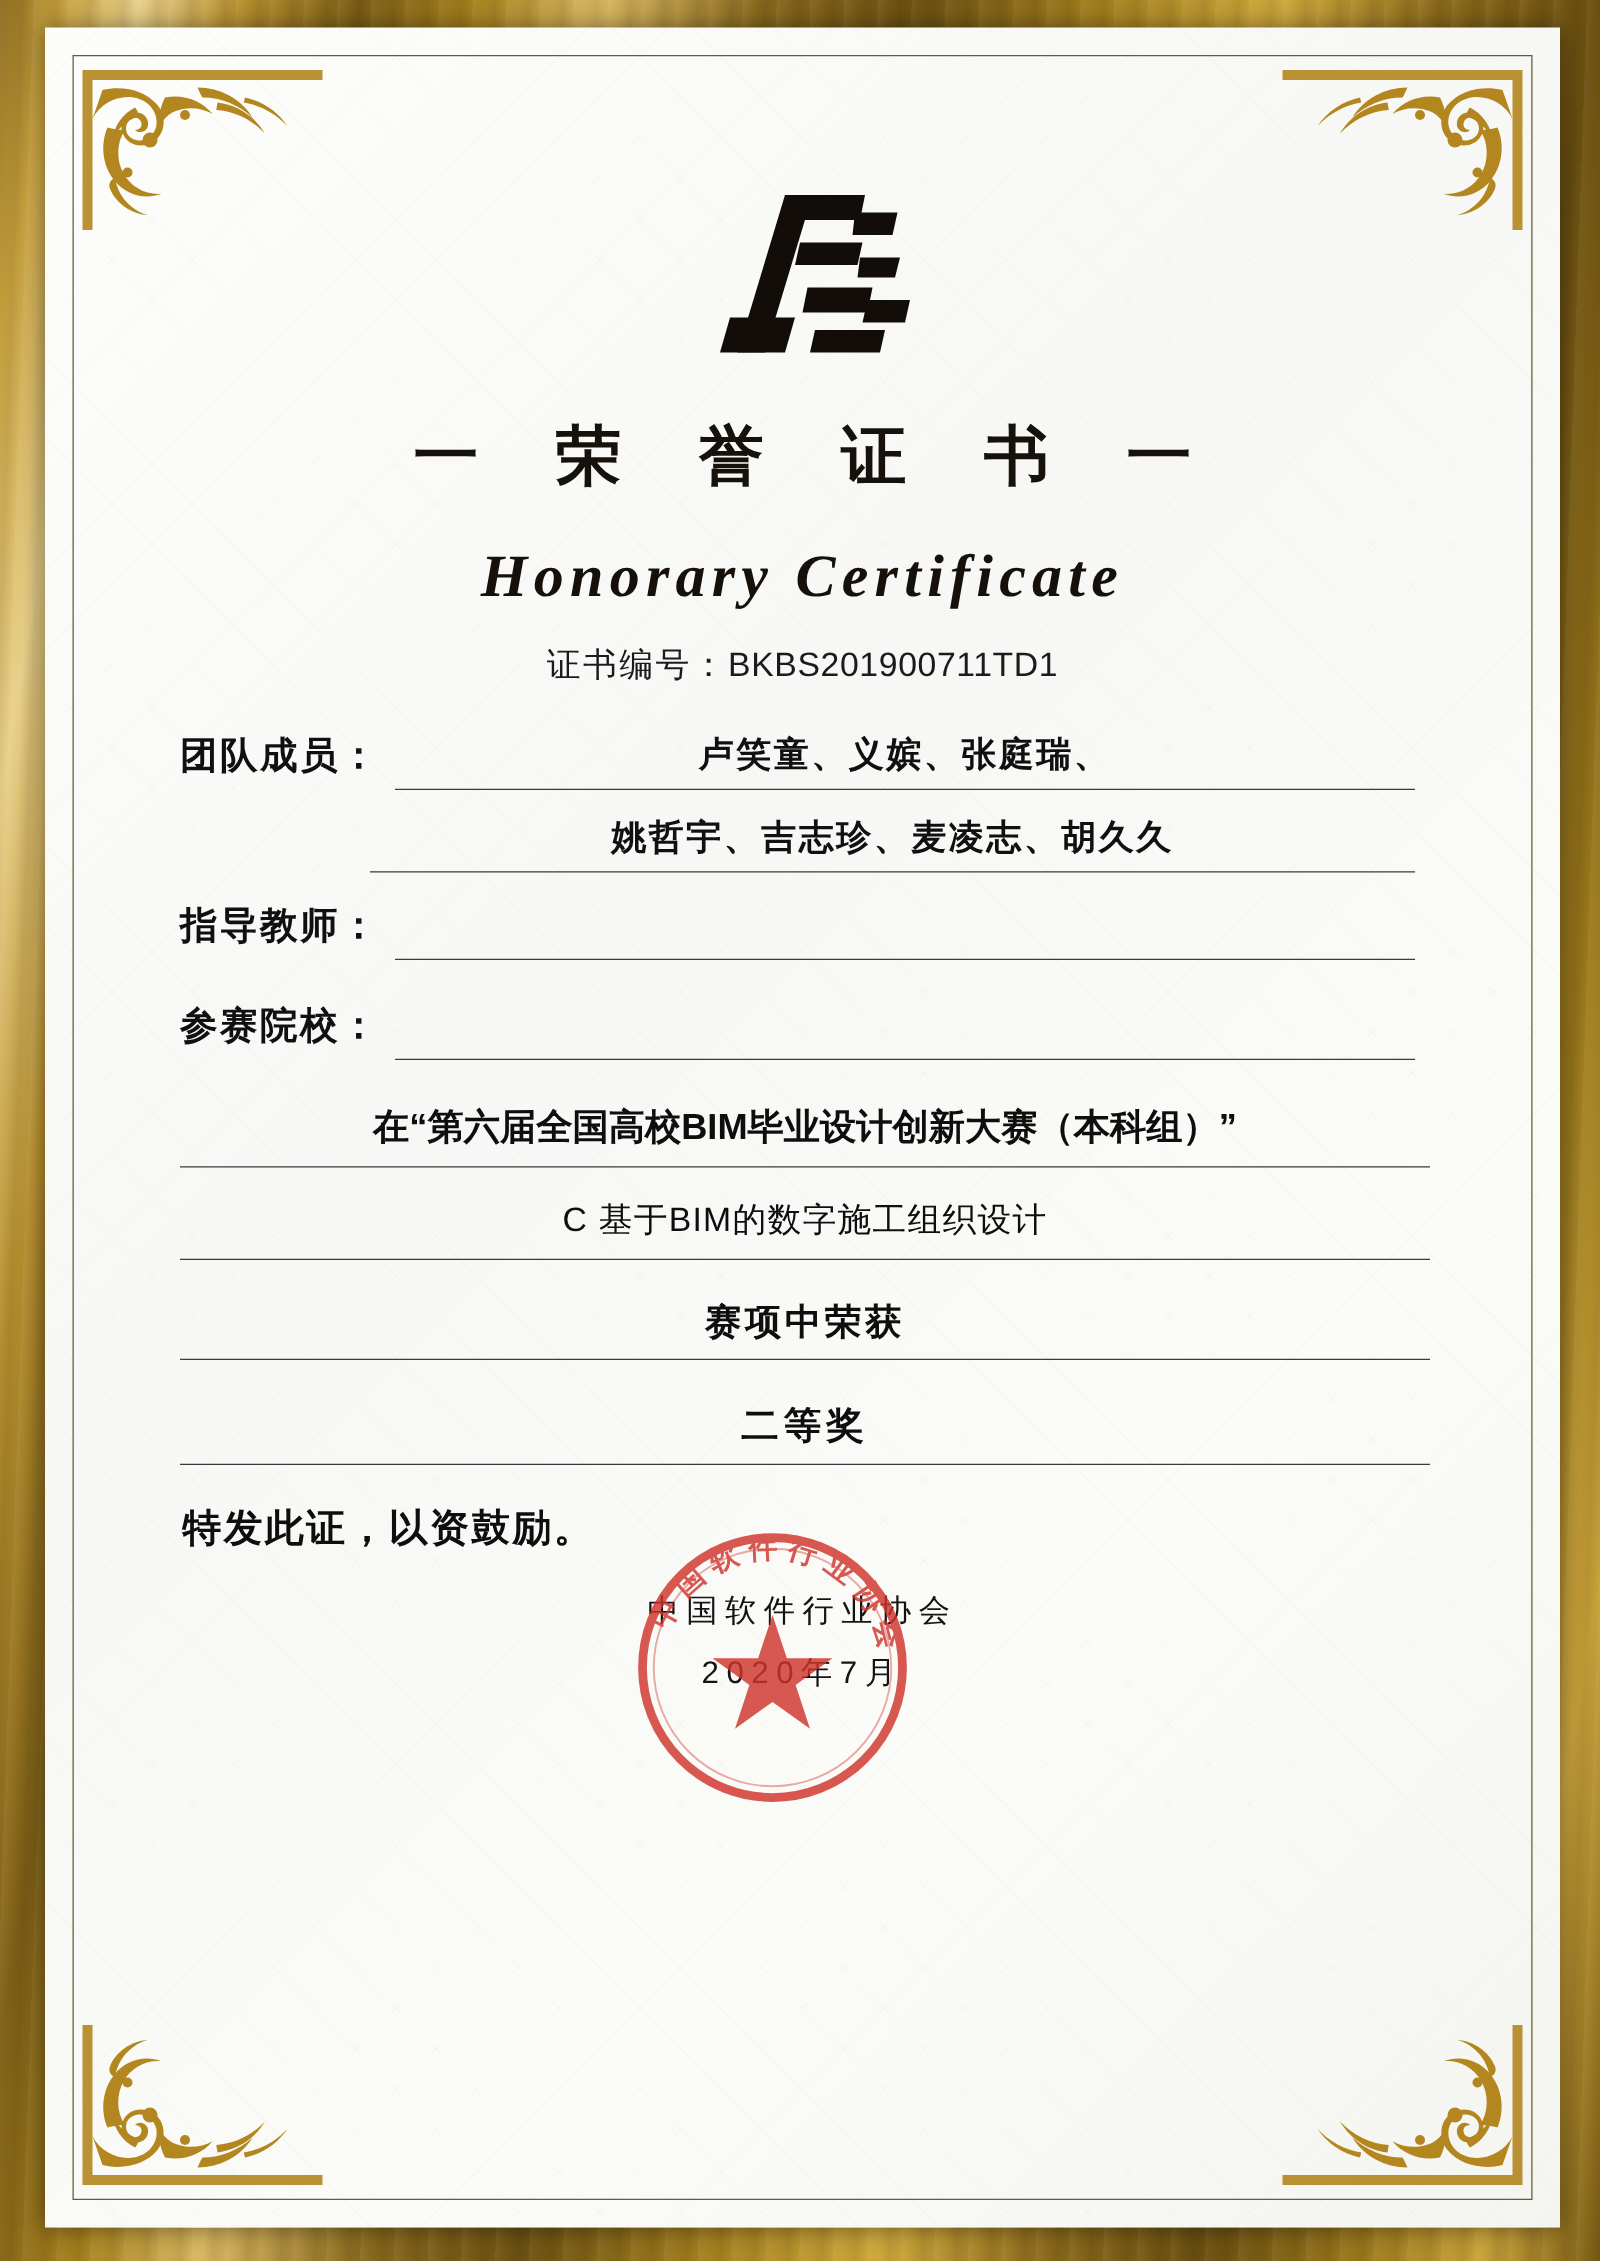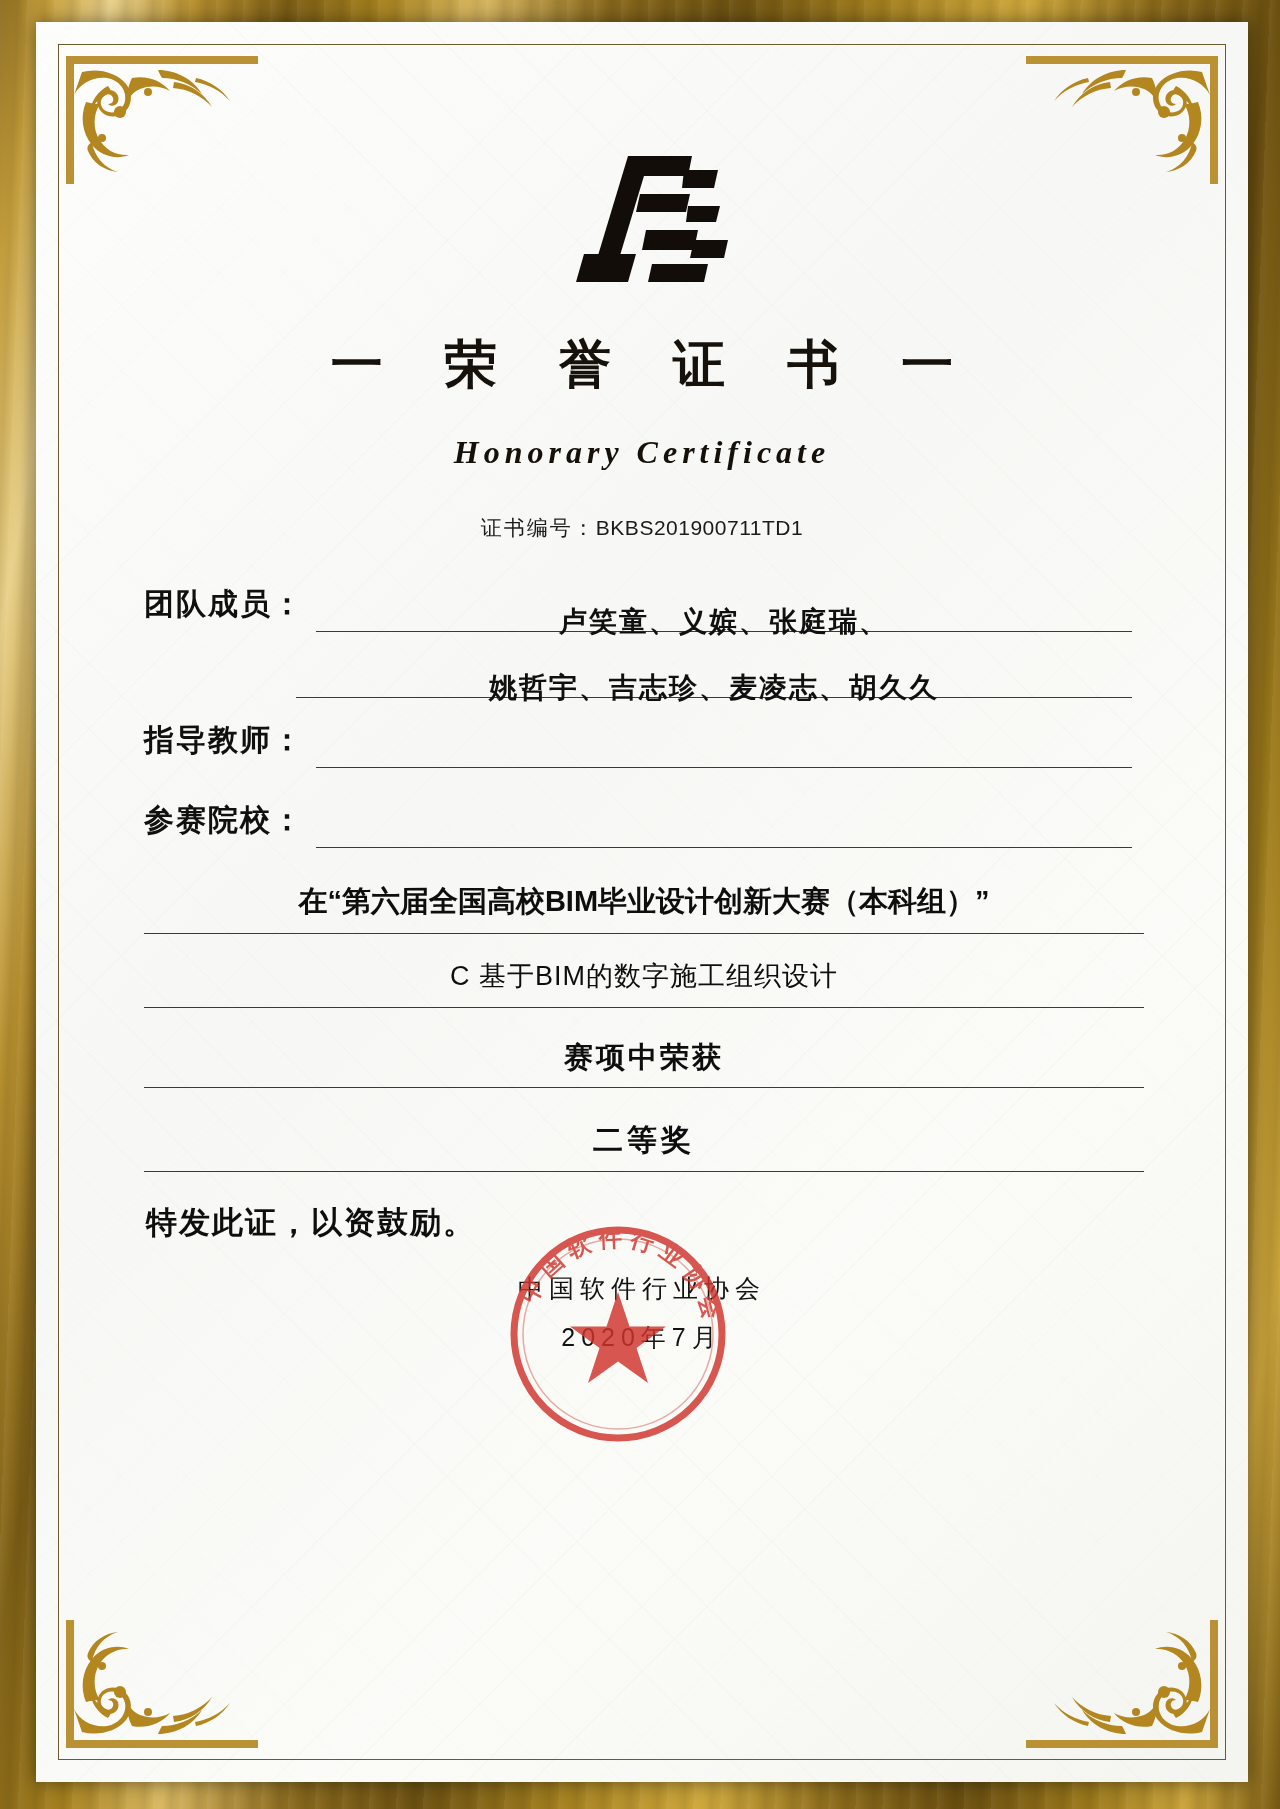--- a/index.html
+++ b/index.html
@@ -130,32 +130,32 @@
     white-space: nowrap;
   }
   .title-en {
     position: absolute;
     left: 0; right: 0;
     top: 412px;
     text-align: center;
     font-family: "Liberation Serif", "DejaVu Serif", serif;
     font-style: italic;
     font-weight: 700;
-    font-size: 32px;
+    font-size: 48px;
     letter-spacing: 5px;
     color: #16100b;
     white-space: nowrap;
   }
 
   .cert-no {
     position: absolute;
     left: 0; right: 0;
     top: 492px;
     text-align: center;
-    font-size: 21px;
+    font-size: 27px;
     color: #1b1b1b;
     letter-spacing: 1px;
   }
   .cert-no .label { letter-spacing: 2px; }
   .cert-no .value { font-family: "Liberation Sans", sans-serif; letter-spacing: 0.5px; }
 
   
   .field {
     position: absolute;
     left: 108px;
@@ -185,21 +185,20 @@
     position: absolute;
     left: 172px;
     right: 12px;
     top: 7px;
     text-align: center;
     font-size: 28px;
     font-weight: 700;
     color: #101010;
     letter-spacing: 2px;
     white-space: nowrap;
-    margin-top: 18px;
   }
   
   .field.cont .fline { left: 152px; }
   .field.cont .fvalue { left: 152px; }
 
   .f-members   { top: 556px; }
   .f-members2  { top: 622px; }
   .f-teacher   { top: 692px; }
   .f-school    { top: 772px; }
 

